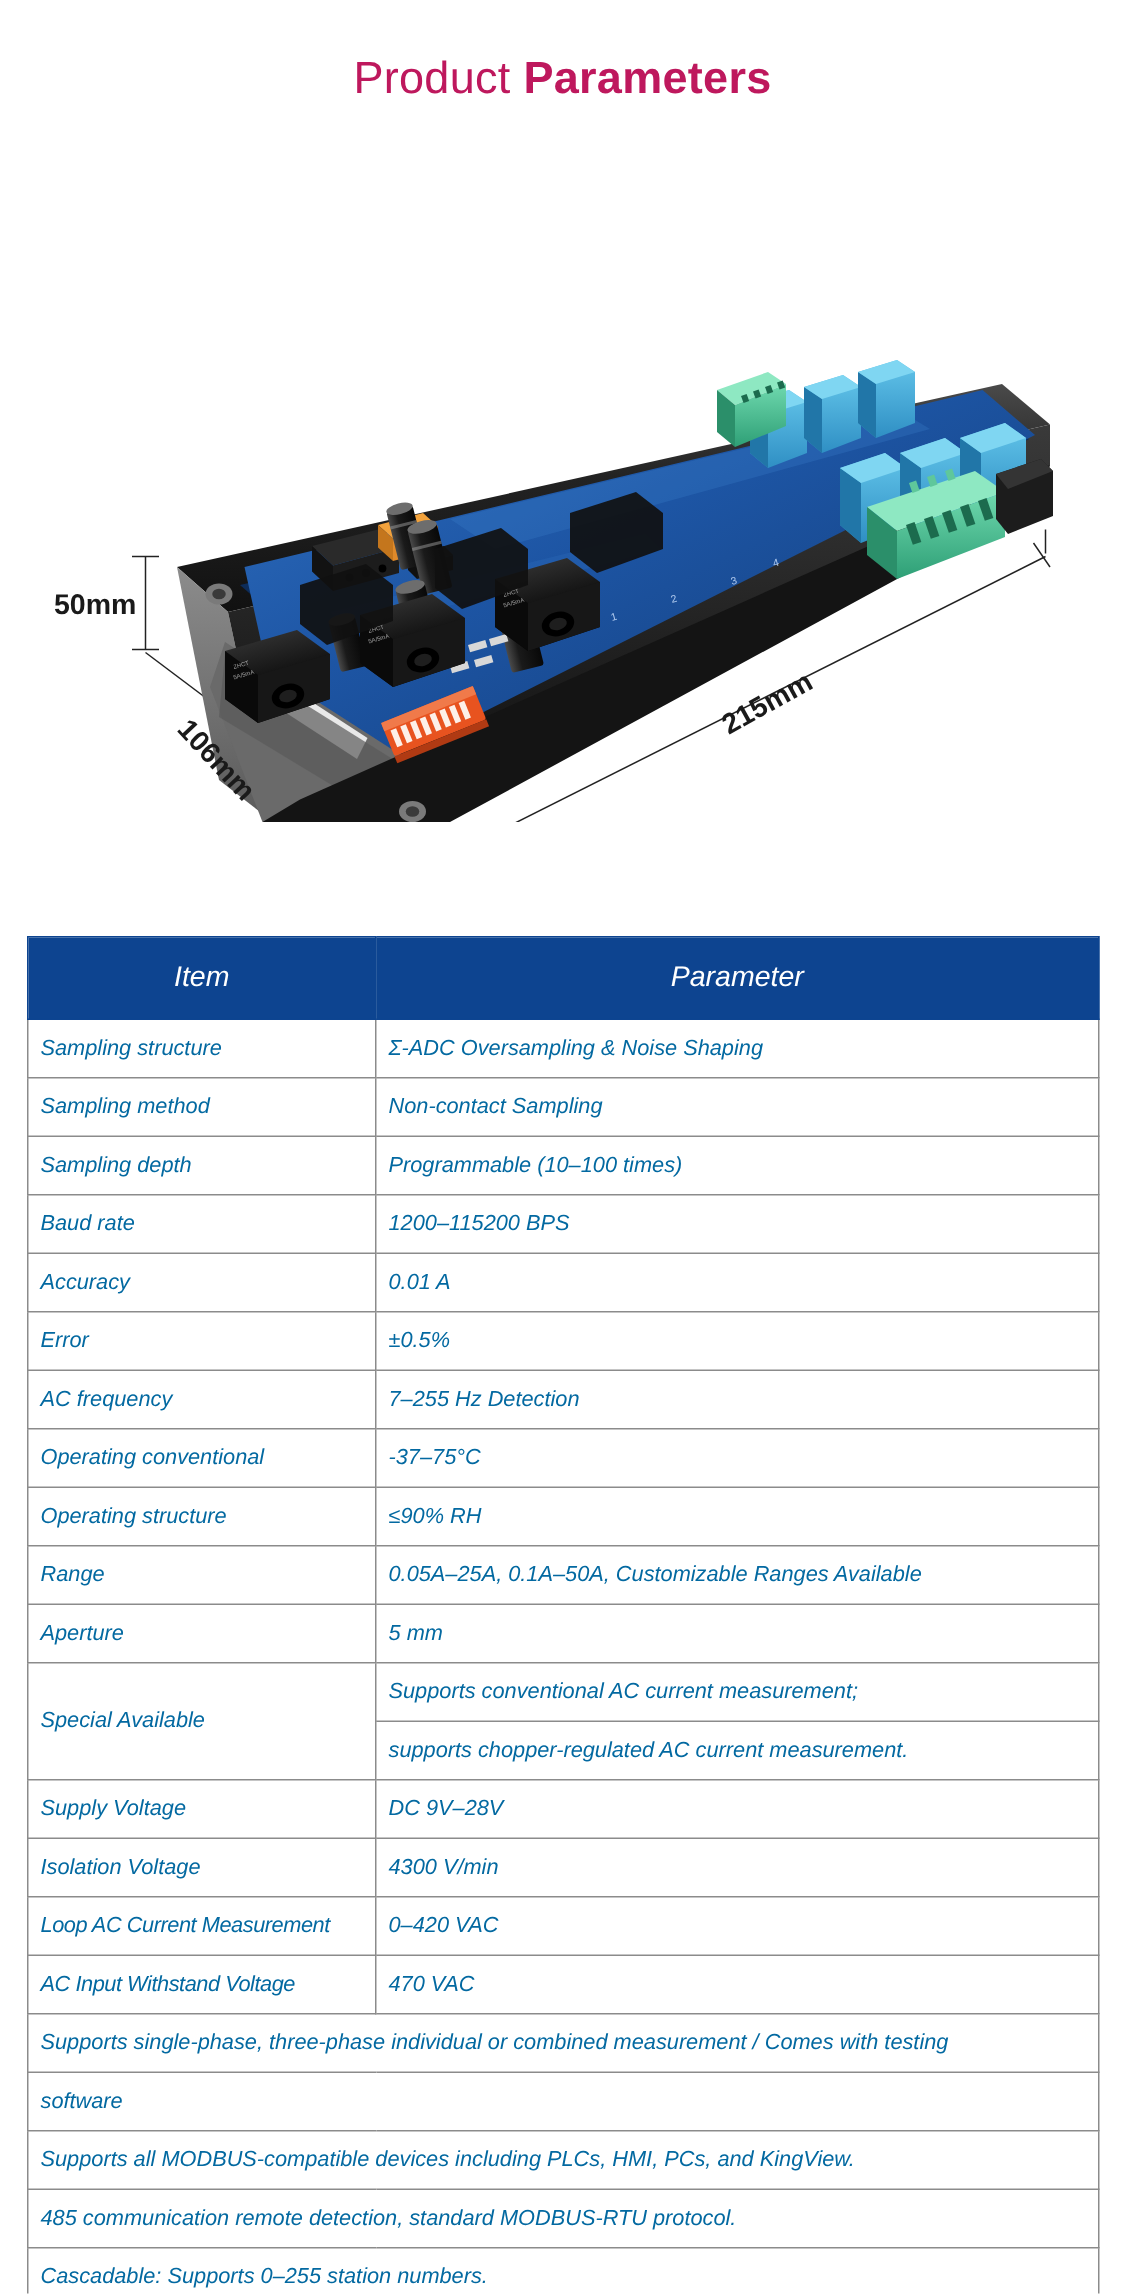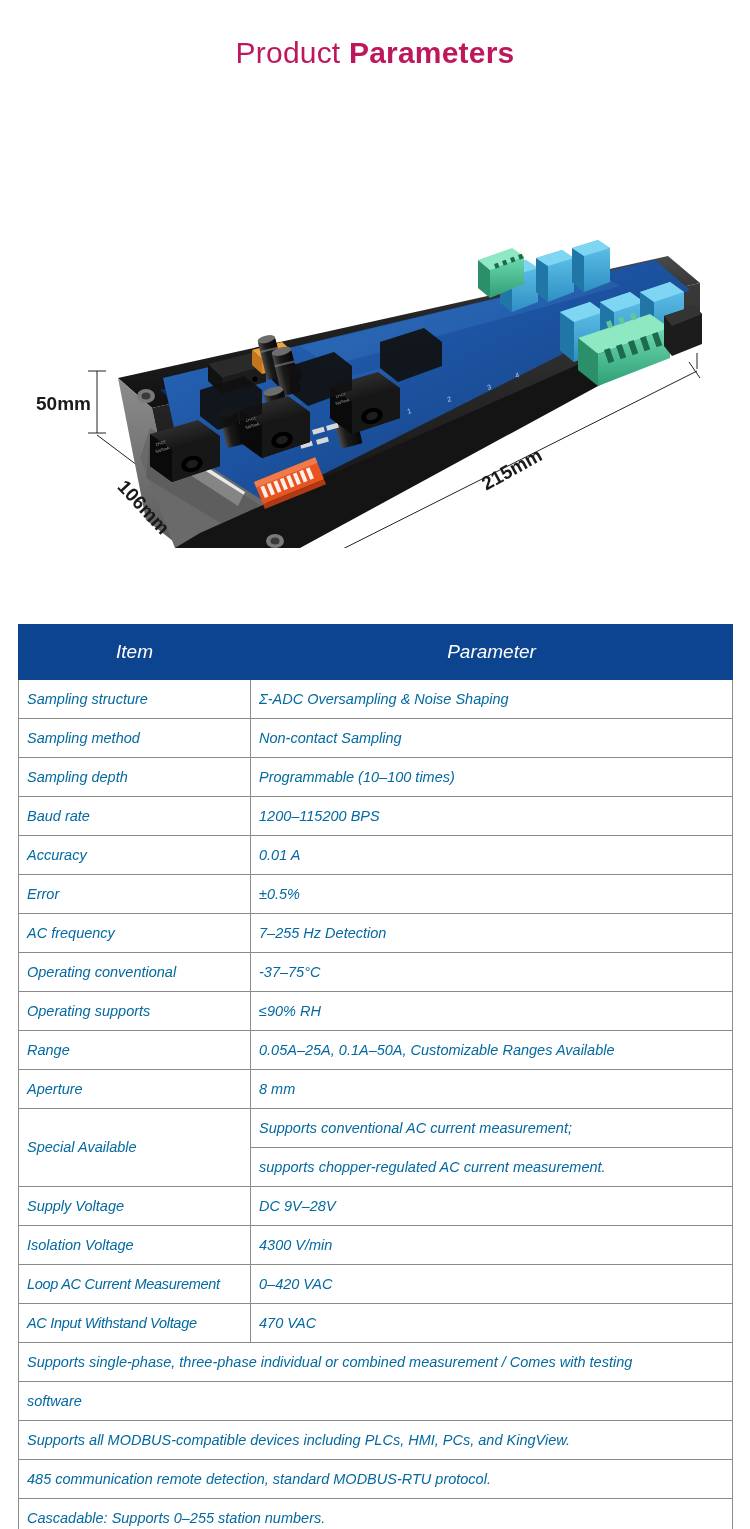--- a/index.html
+++ b/index.html
@@ -440,30 +440,30 @@
       </tr>
       <tr>
         <td class="item-cell">AC frequency</td>
         <td class="param-cell">7–255 Hz Detection</td>
       </tr>
       <tr>
         <td class="item-cell">Operating conventional</td>
         <td class="param-cell">-37–75°C</td>
       </tr>
       <tr>
-        <td class="item-cell">Operating supports</td>
+        <td class="item-cell">Operating structure</td>
         <td class="param-cell">≤90% RH</td>
       </tr>
       <tr>
         <td class="item-cell">Range</td>
         <td class="param-cell">0.05A–25A, 0.1A–50A, Customizable Ranges Available</td>
       </tr>
       <tr>
         <td class="item-cell">Aperture</td>
-        <td class="param-cell">8 mm</td>
+        <td class="param-cell">5 mm</td>
       </tr>
 
       <tr>
         <td class="item-cell rowspan-cell" rowspan="2">Special Available</td>
         <td class="param-cell">Supports conventional AC current measurement;</td>
       </tr>
       <tr>
         <td class="param-cell">supports chopper-regulated AC current measurement.</td>
       </tr>
 

